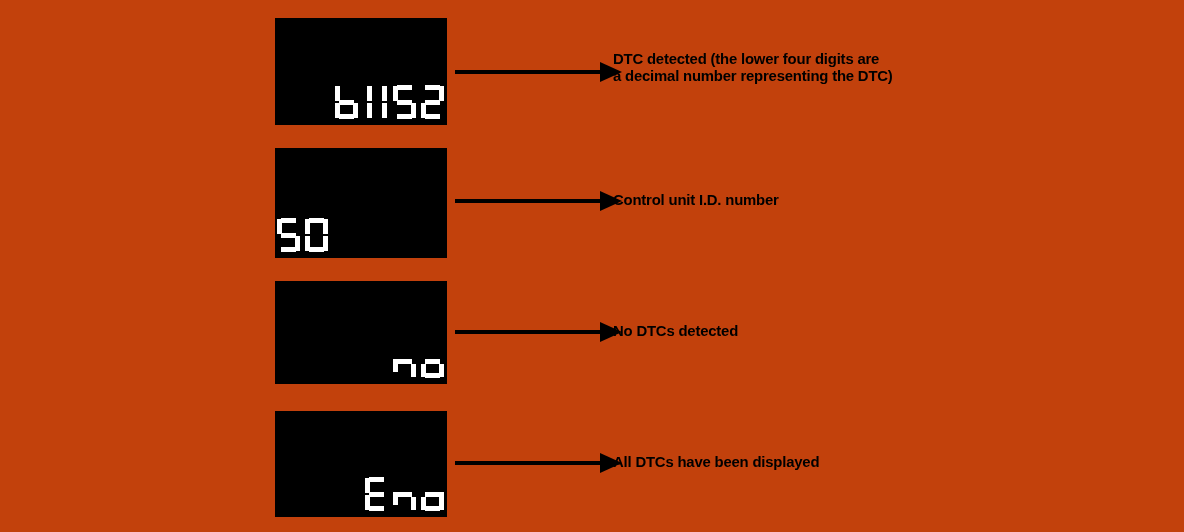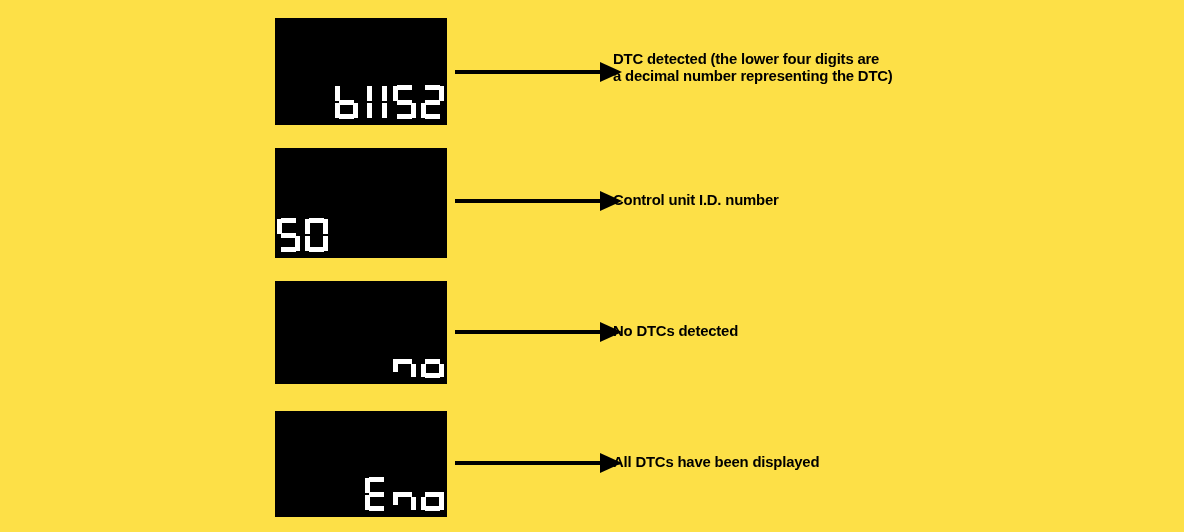--- a/index.html
+++ b/index.html
@@ -2,21 +2,21 @@
 <html><head>
 <meta charset="utf-8">
 <style>
   * { margin:0; padding:0; box-sizing:border-box; }
   html, body {
     width:1184px; height:532px;
     background:#ffffff;
     font-family:"Liberation Sans", sans-serif;
     overflow:hidden;
   }
-  #stage { position:relative; width:1184px; height:532px; background:#fde047; }
+  #stage { position:relative; width:1184px; height:532px; background:#c2410c; }
 
   
   .row { position:absolute; left:0; width:1184px; }
 
   
   .lcd {
     position:absolute;
     background:#000000;
     overflow:hidden;
   }

